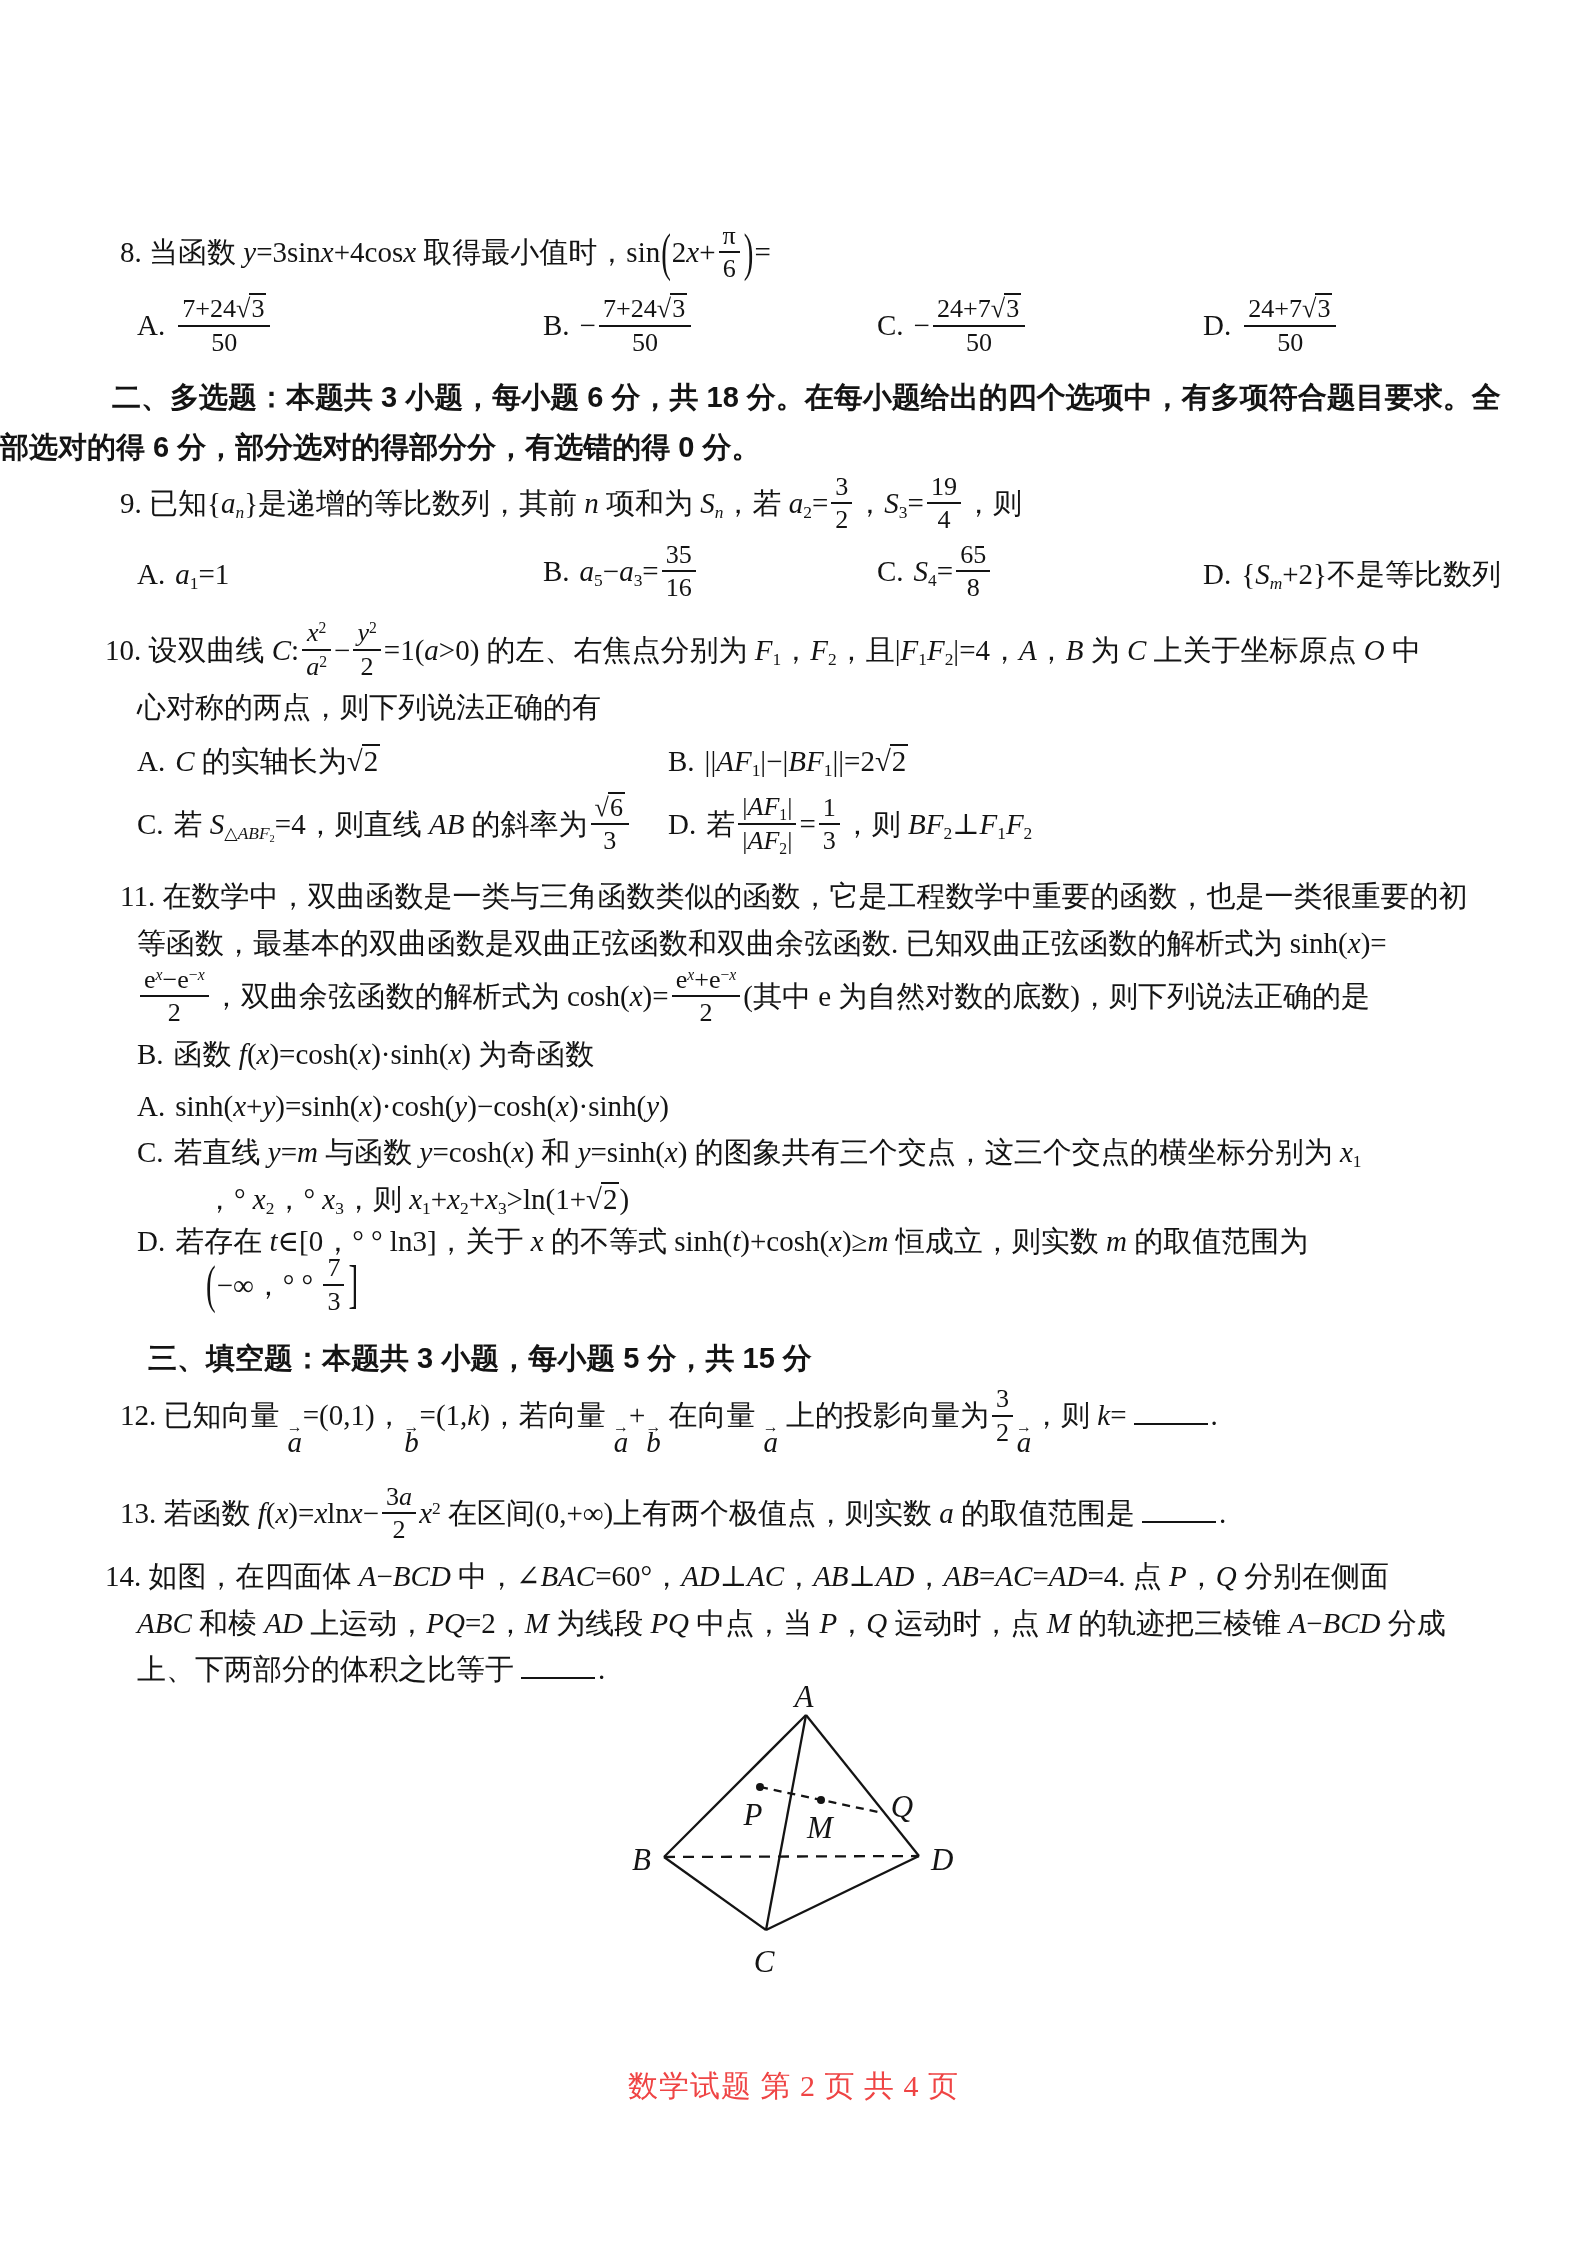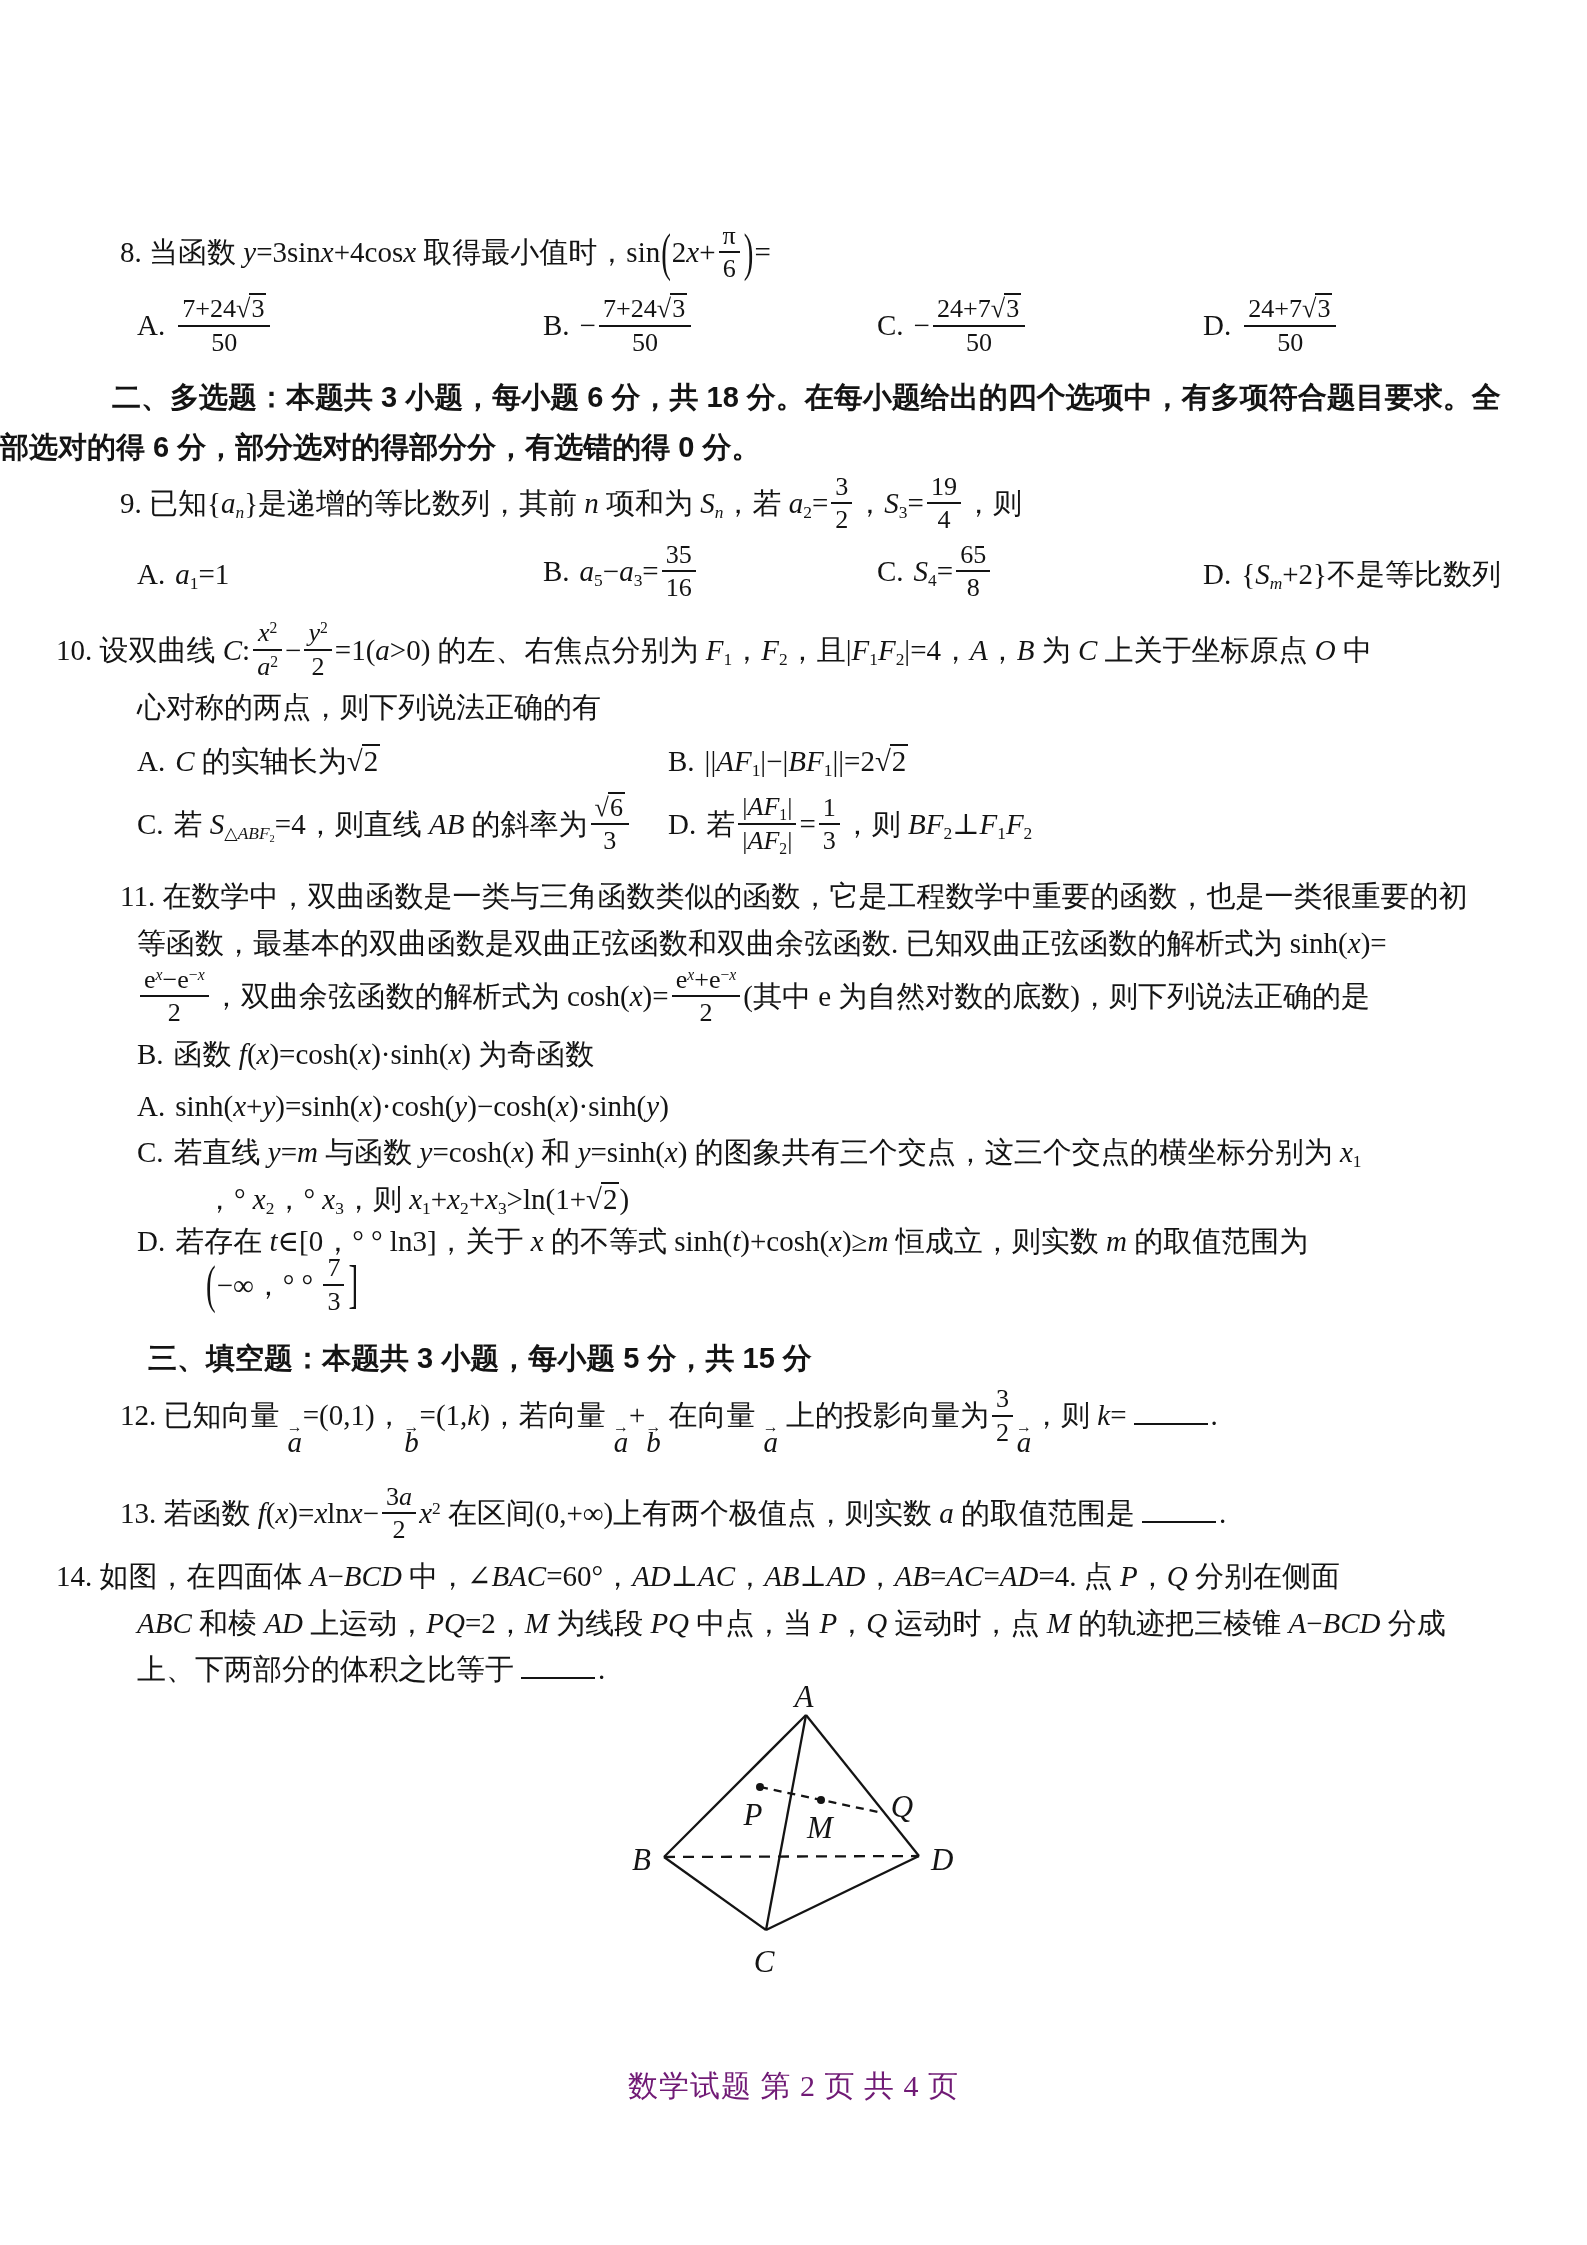--- a/index.html
+++ b/index.html
@@ -7,21 +7,21 @@
     position:relative;
     width:1573px;height:2245px;
     background:#ffffff;
     font-family:"Liberation Serif","DejaVu Serif",serif;
     font-size:29px;line-height:1.6;color:#141414;
     overflow:hidden;
   }
   .line{white-space:nowrap;}
   
   .ind-q1{padding-left:120px;}   
-  .ind-q2{padding-left:56px;}   
+  .ind-q2{padding-left:105px;}   
   .ind-q2b{padding-left:120px;}  
   .ind-cont{padding-left:137px;} 
   .ind-opt{padding-left:137px;}  
   .ind-optc{padding-left:205px;} 
   .ind-sec{padding-left:112px;}  
   .ind-sec2{} 
   .ind-sec3{padding-left:148px;}
   .sec{font-family:"Liberation Sans","DejaVu Sans",sans-serif;font-weight:700;font-size:29px;}
   
   .optrow{display:flex;align-items:center;}
@@ -43,21 +43,21 @@
   .msqrt .mbar{border-top:2px solid #141414;display:inline-block;line-height:1.05;margin-left:-1px;padding:0 2px;}
   .mvec{display:inline-flex;flex-direction:column;align-items:center;line-height:0.95;vertical-align:-0.15em;}
   .mvec .varr{font-size:0.55em;line-height:0.55;transform:translateY(0.1em);}
   .mtall{display:inline-block;transform:scaleY(1.8);transform-origin:center;padding:0 1px;}
   .mblank{display:inline-block;width:74px;height:0.95em;border-bottom:2.5px solid #141414;margin:0 3px 0 7px;}
   
   .figure{position:relative;height:312px;margin-top:-16px;}
   .figure svg{display:block;margin-left:588px;}
   .figure text{font-family:"Liberation Serif","DejaVu Serif",serif;font-style:italic;font-size:31px;fill:#141414;}
   .footer{position:absolute;top:2062px;left:0;width:1587px;text-align:center;
-          font-size:30px;color:#701a75;letter-spacing:1px;}
+          font-size:30px;color:#ef4444;letter-spacing:1px;}
 </style>
 </head>
 <body>
 
 <div class="page">
 
   <div class="line ind-q1" style="margin-top:224px">8. 当函数 <span class="mi">y</span>=3sin<span class="mi">x</span>+4cos<span class="mi">x</span> 取得最小值时，sin<span class="mtall">(</span>2<span class="mi">x</span>+<span class="mfrac"><span class="mnum">π</span><span class="mden">6</span></span><span class="mtall">)</span>=</div>
   <div class="optrow ind-opt" style="margin-top:10px">
     <span class="opt"><span class="olab">A.</span><span><span class="mfrac"><span class="mnum">7+24<span class="msqrt">√<span class="mbar">3</span></span></span><span class="mden">50</span></span></span></span>
     <span class="opt"><span class="olab">B.</span><span>−<span class="mfrac"><span class="mnum">7+24<span class="msqrt">√<span class="mbar">3</span></span></span><span class="mden">50</span></span></span></span>

